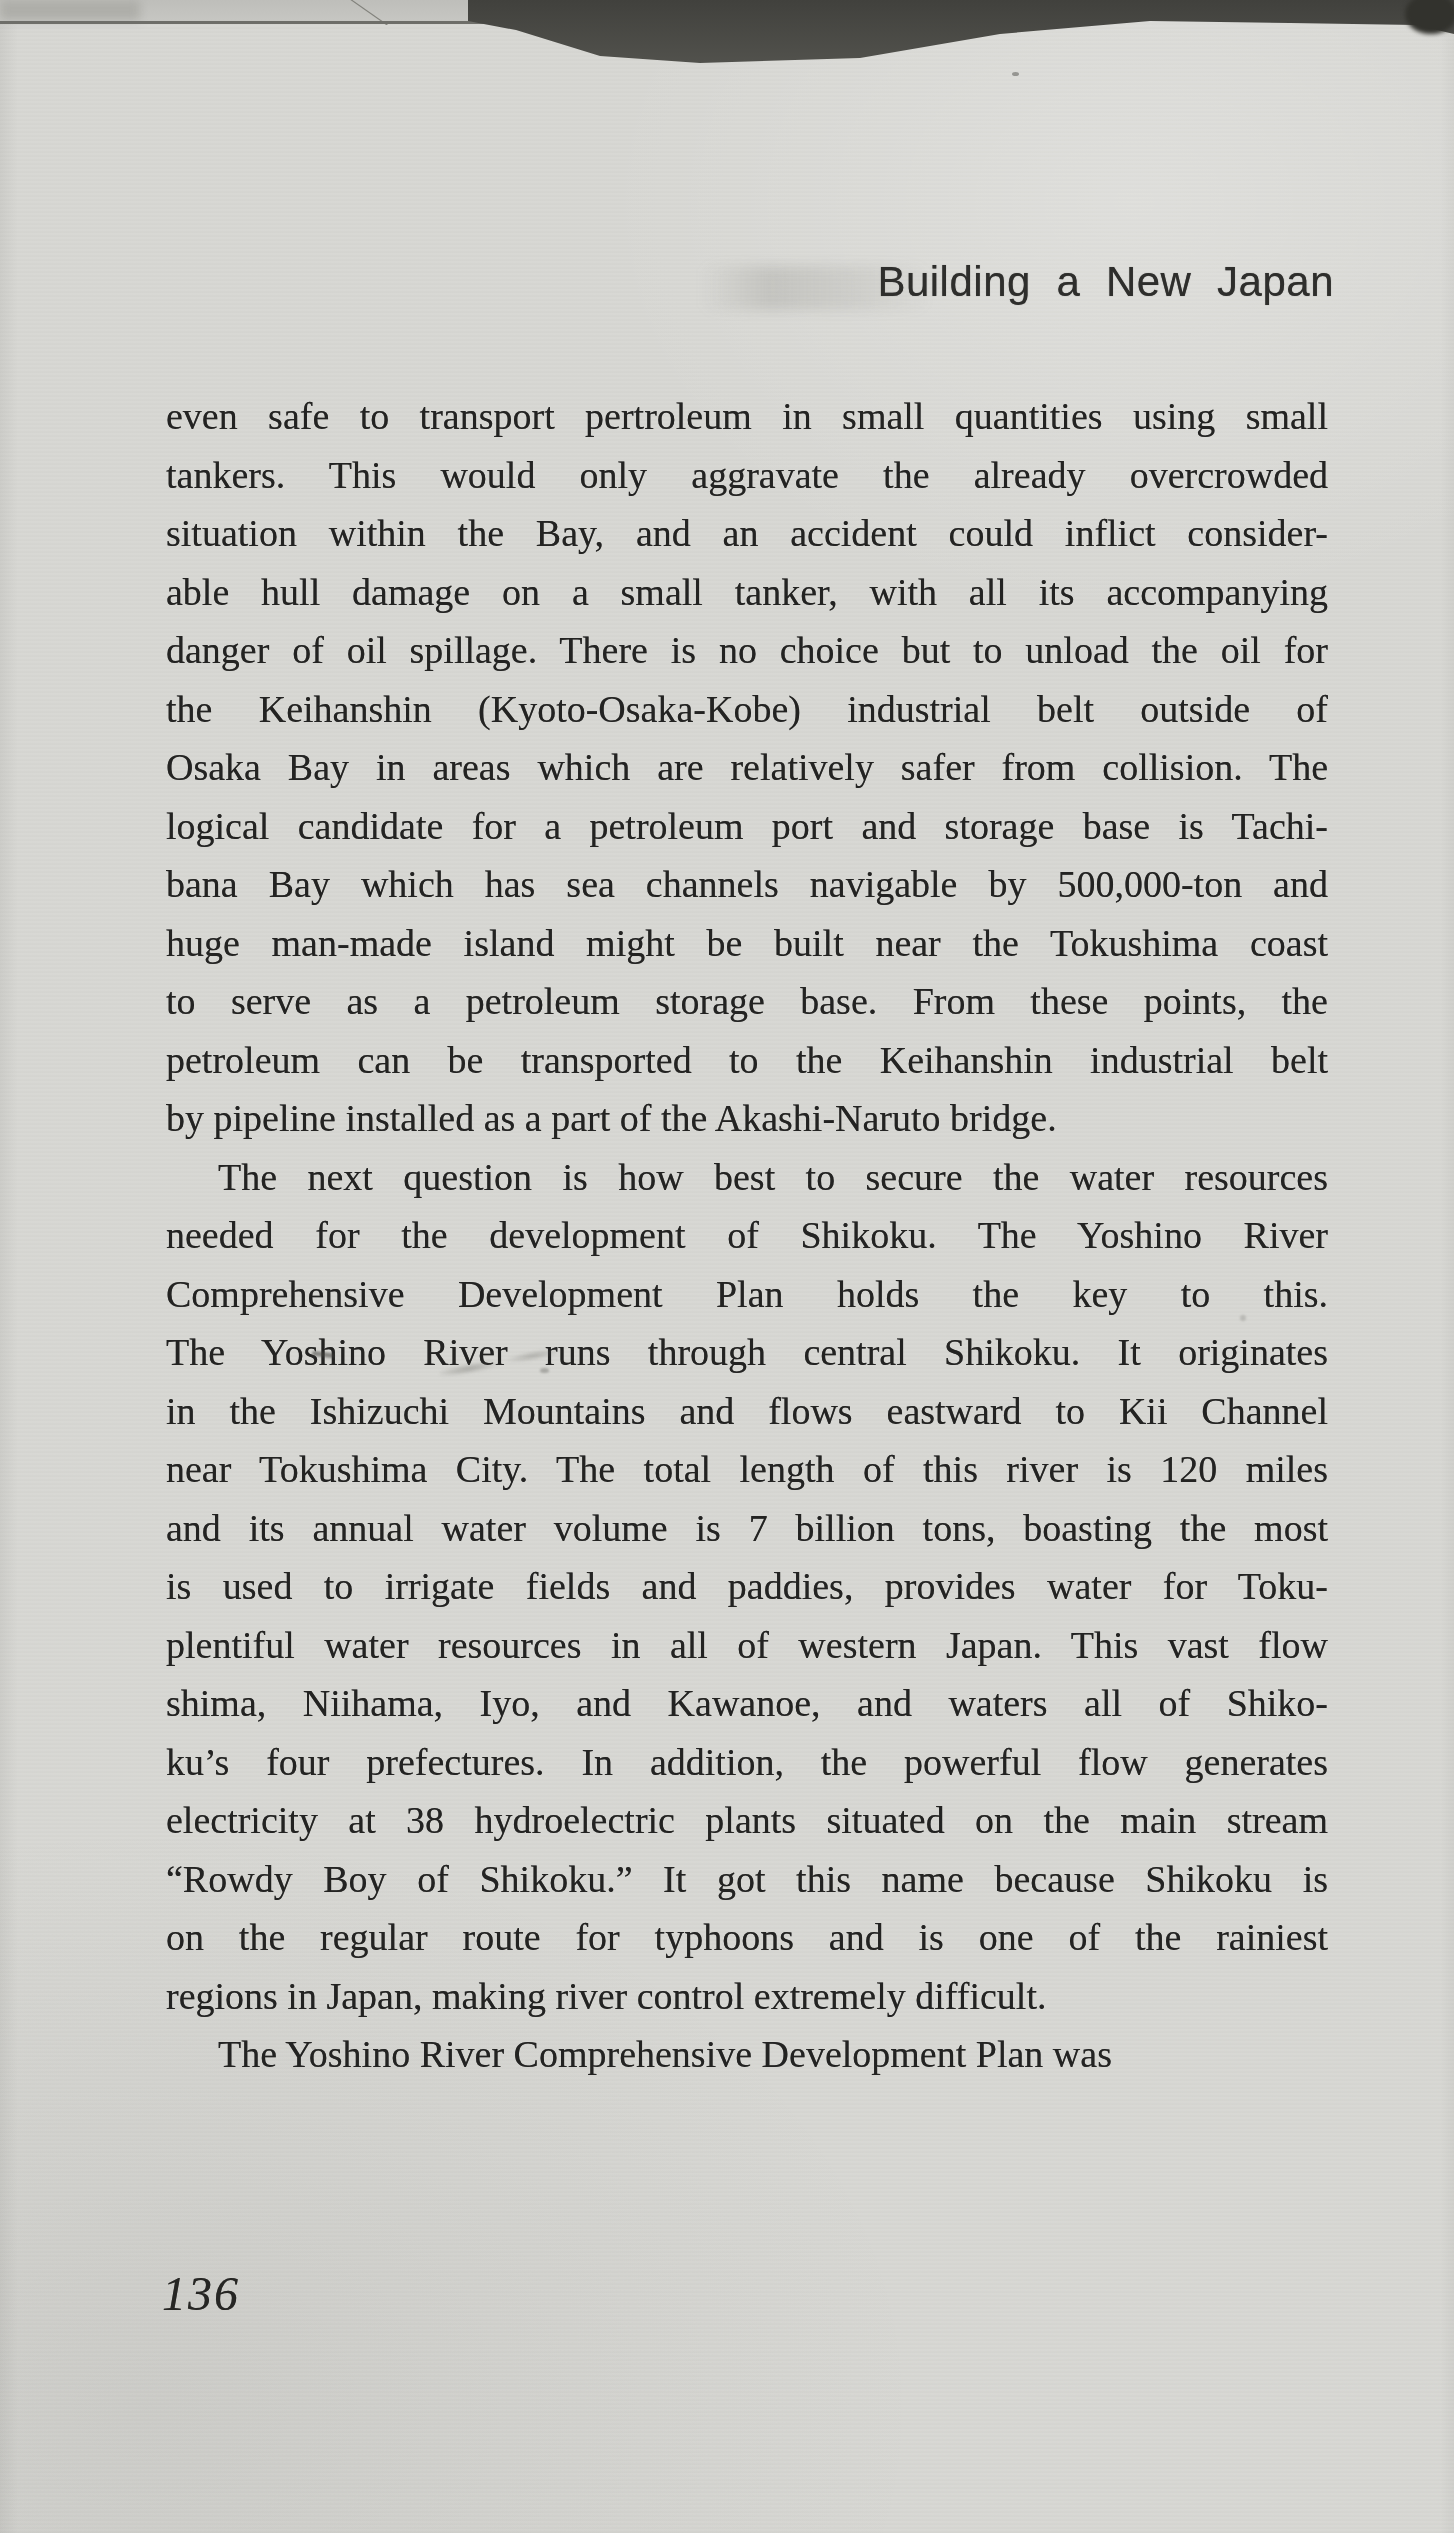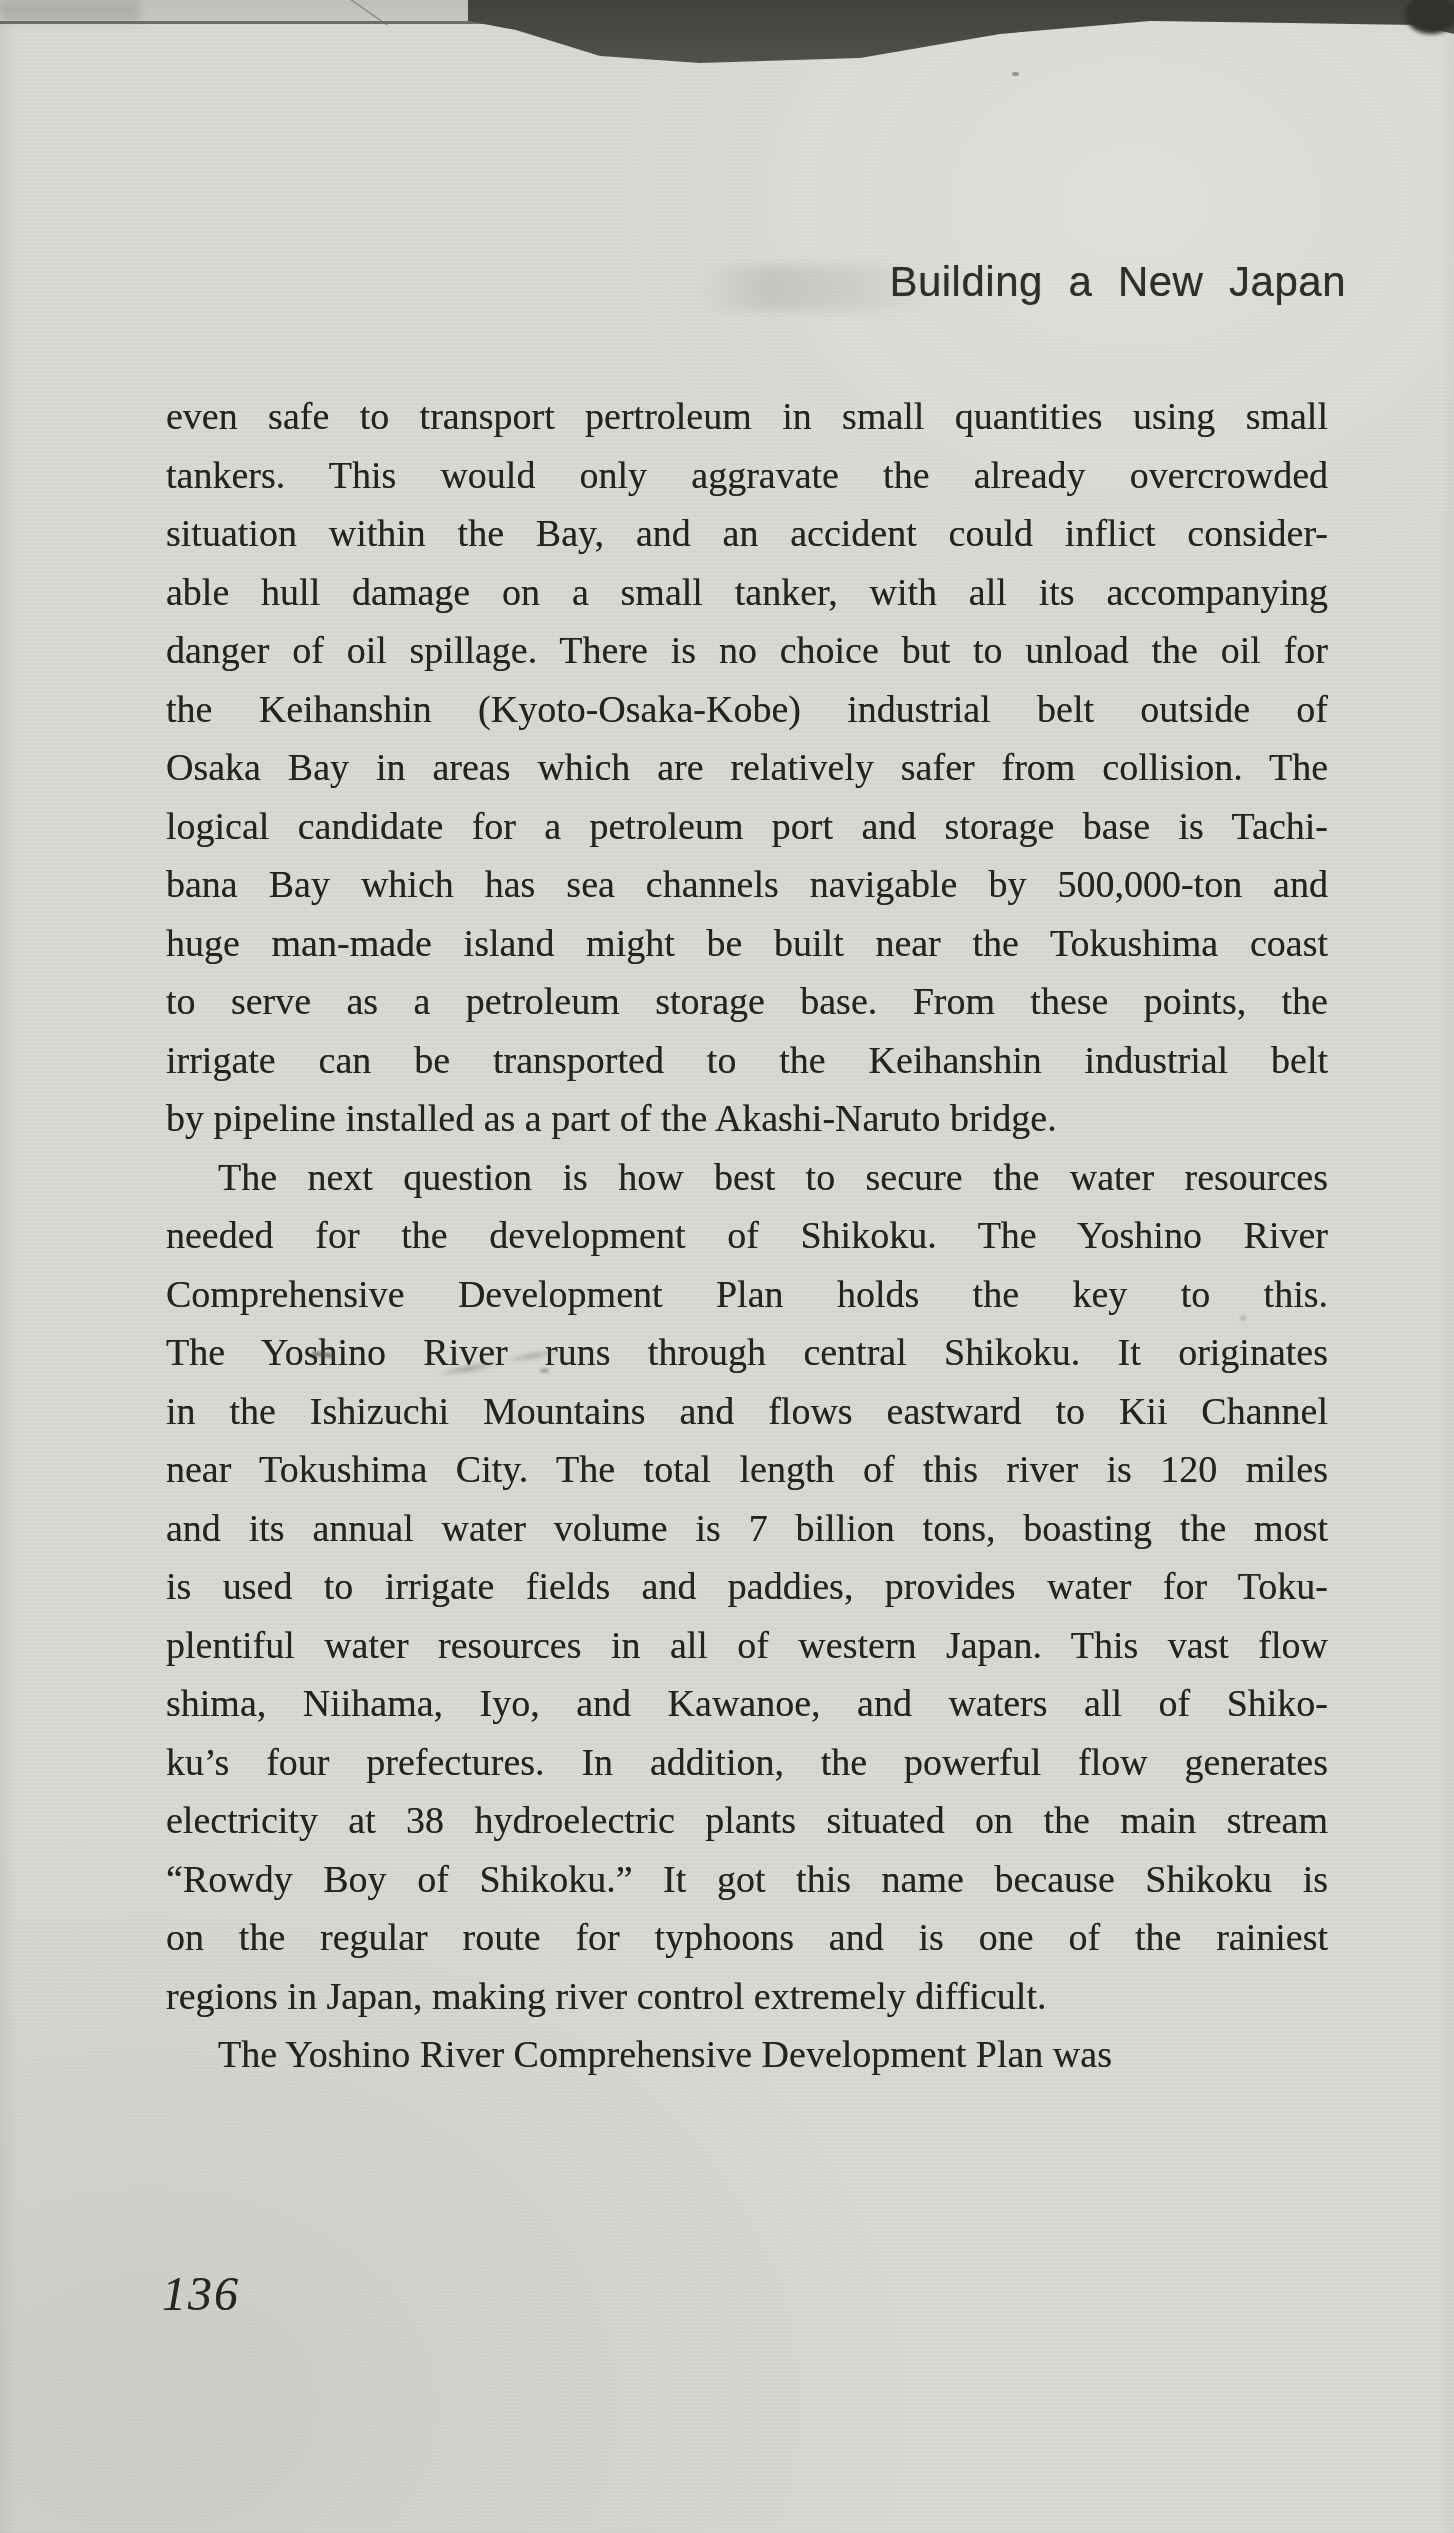--- a/index.html
+++ b/index.html
@@ -42,21 +42,21 @@
     position:absolute;left:0;top:0;width:1454px;height:66px;
     background:linear-gradient(180deg,#41413d,#52524d);
     clip-path:polygon(468px 0,1454px 0,1454px 34px,1416px 25px,1290px 23px,1150px 21px,1000px 34px,860px 58px,700px 63px,600px 56px,516px 30px,468px 21px);
   }
   .scan-knot{
     position:absolute;left:1405px;top:-6px;width:52px;height:40px;
     background:#32322d;border-radius:50%;filter:blur(2px);
   }
   
   .running-header{
-    position:absolute;top:261px;right:108px;
+    position:absolute;top:261px;right:120px;
     font-family:"Liberation Sans", sans-serif;
     font-size:42px;line-height:1;color:#2e2e2c;
     word-spacing:0.32em;letter-spacing:0.5px;
     text-shadow:0 0 0.7px rgba(40,40,38,0.7);
   }
   .header-ghost{
     position:absolute;left:700px;top:266px;width:230px;height:44px;
     background:linear-gradient(90deg, rgba(125,125,120,0) 0%, rgba(125,125,120,0.22) 30%, rgba(125,125,120,0.12) 70%, rgba(125,125,120,0) 100%);
     filter:blur(6px);border-radius:10px;
   }
@@ -134,21 +134,21 @@
     <div class="text-line">tankers. This would only aggravate the already overcrowded</div>
     <div class="text-line">situation within the Bay, and an accident could inflict consider-</div>
     <div class="text-line">able hull damage on a small tanker, with all its accompanying</div>
     <div class="text-line">danger of oil spillage. There is no choice but to unload the oil for</div>
     <div class="text-line">the Keihanshin (Kyoto-Osaka-Kobe) industrial belt outside of</div>
     <div class="text-line">Osaka Bay in areas which are relatively safer from collision. The</div>
     <div class="text-line">logical candidate for a petroleum port and storage base is Tachi-</div>
     <div class="text-line">bana Bay which has sea channels navigable by 500,000-ton and</div>
     <div class="text-line">huge man-made island might be built near the Tokushima coast</div>
     <div class="text-line">to serve as a petroleum storage base. From these points, the</div>
-    <div class="text-line">irrigate can be transported to the Keihanshin industrial belt</div>
+    <div class="text-line">petroleum can be transported to the Keihanshin industrial belt</div>
     <div class="text-line para-last">by pipeline installed as a part of the Akashi-Naruto bridge.</div>
 
     <div class="text-line para-first-indent">The next question is how best to secure the water resources</div>
     <div class="text-line">needed for the development of Shikoku. The Yoshino River</div>
     <div class="text-line">Comprehensive Development Plan holds the key to this.</div>
     <div class="text-line">The Yoshino River runs through central Shikoku. It originates</div>
     <div class="text-line">in the Ishizuchi Mountains and flows eastward to Kii Channel</div>
     <div class="text-line">near Tokushima City. The total length of this river is 120 miles</div>
     <div class="text-line">and its annual water volume is 7 billion tons, boasting the most</div>
     <div class="text-line">is used to irrigate fields and paddies, provides water for Toku-</div>

